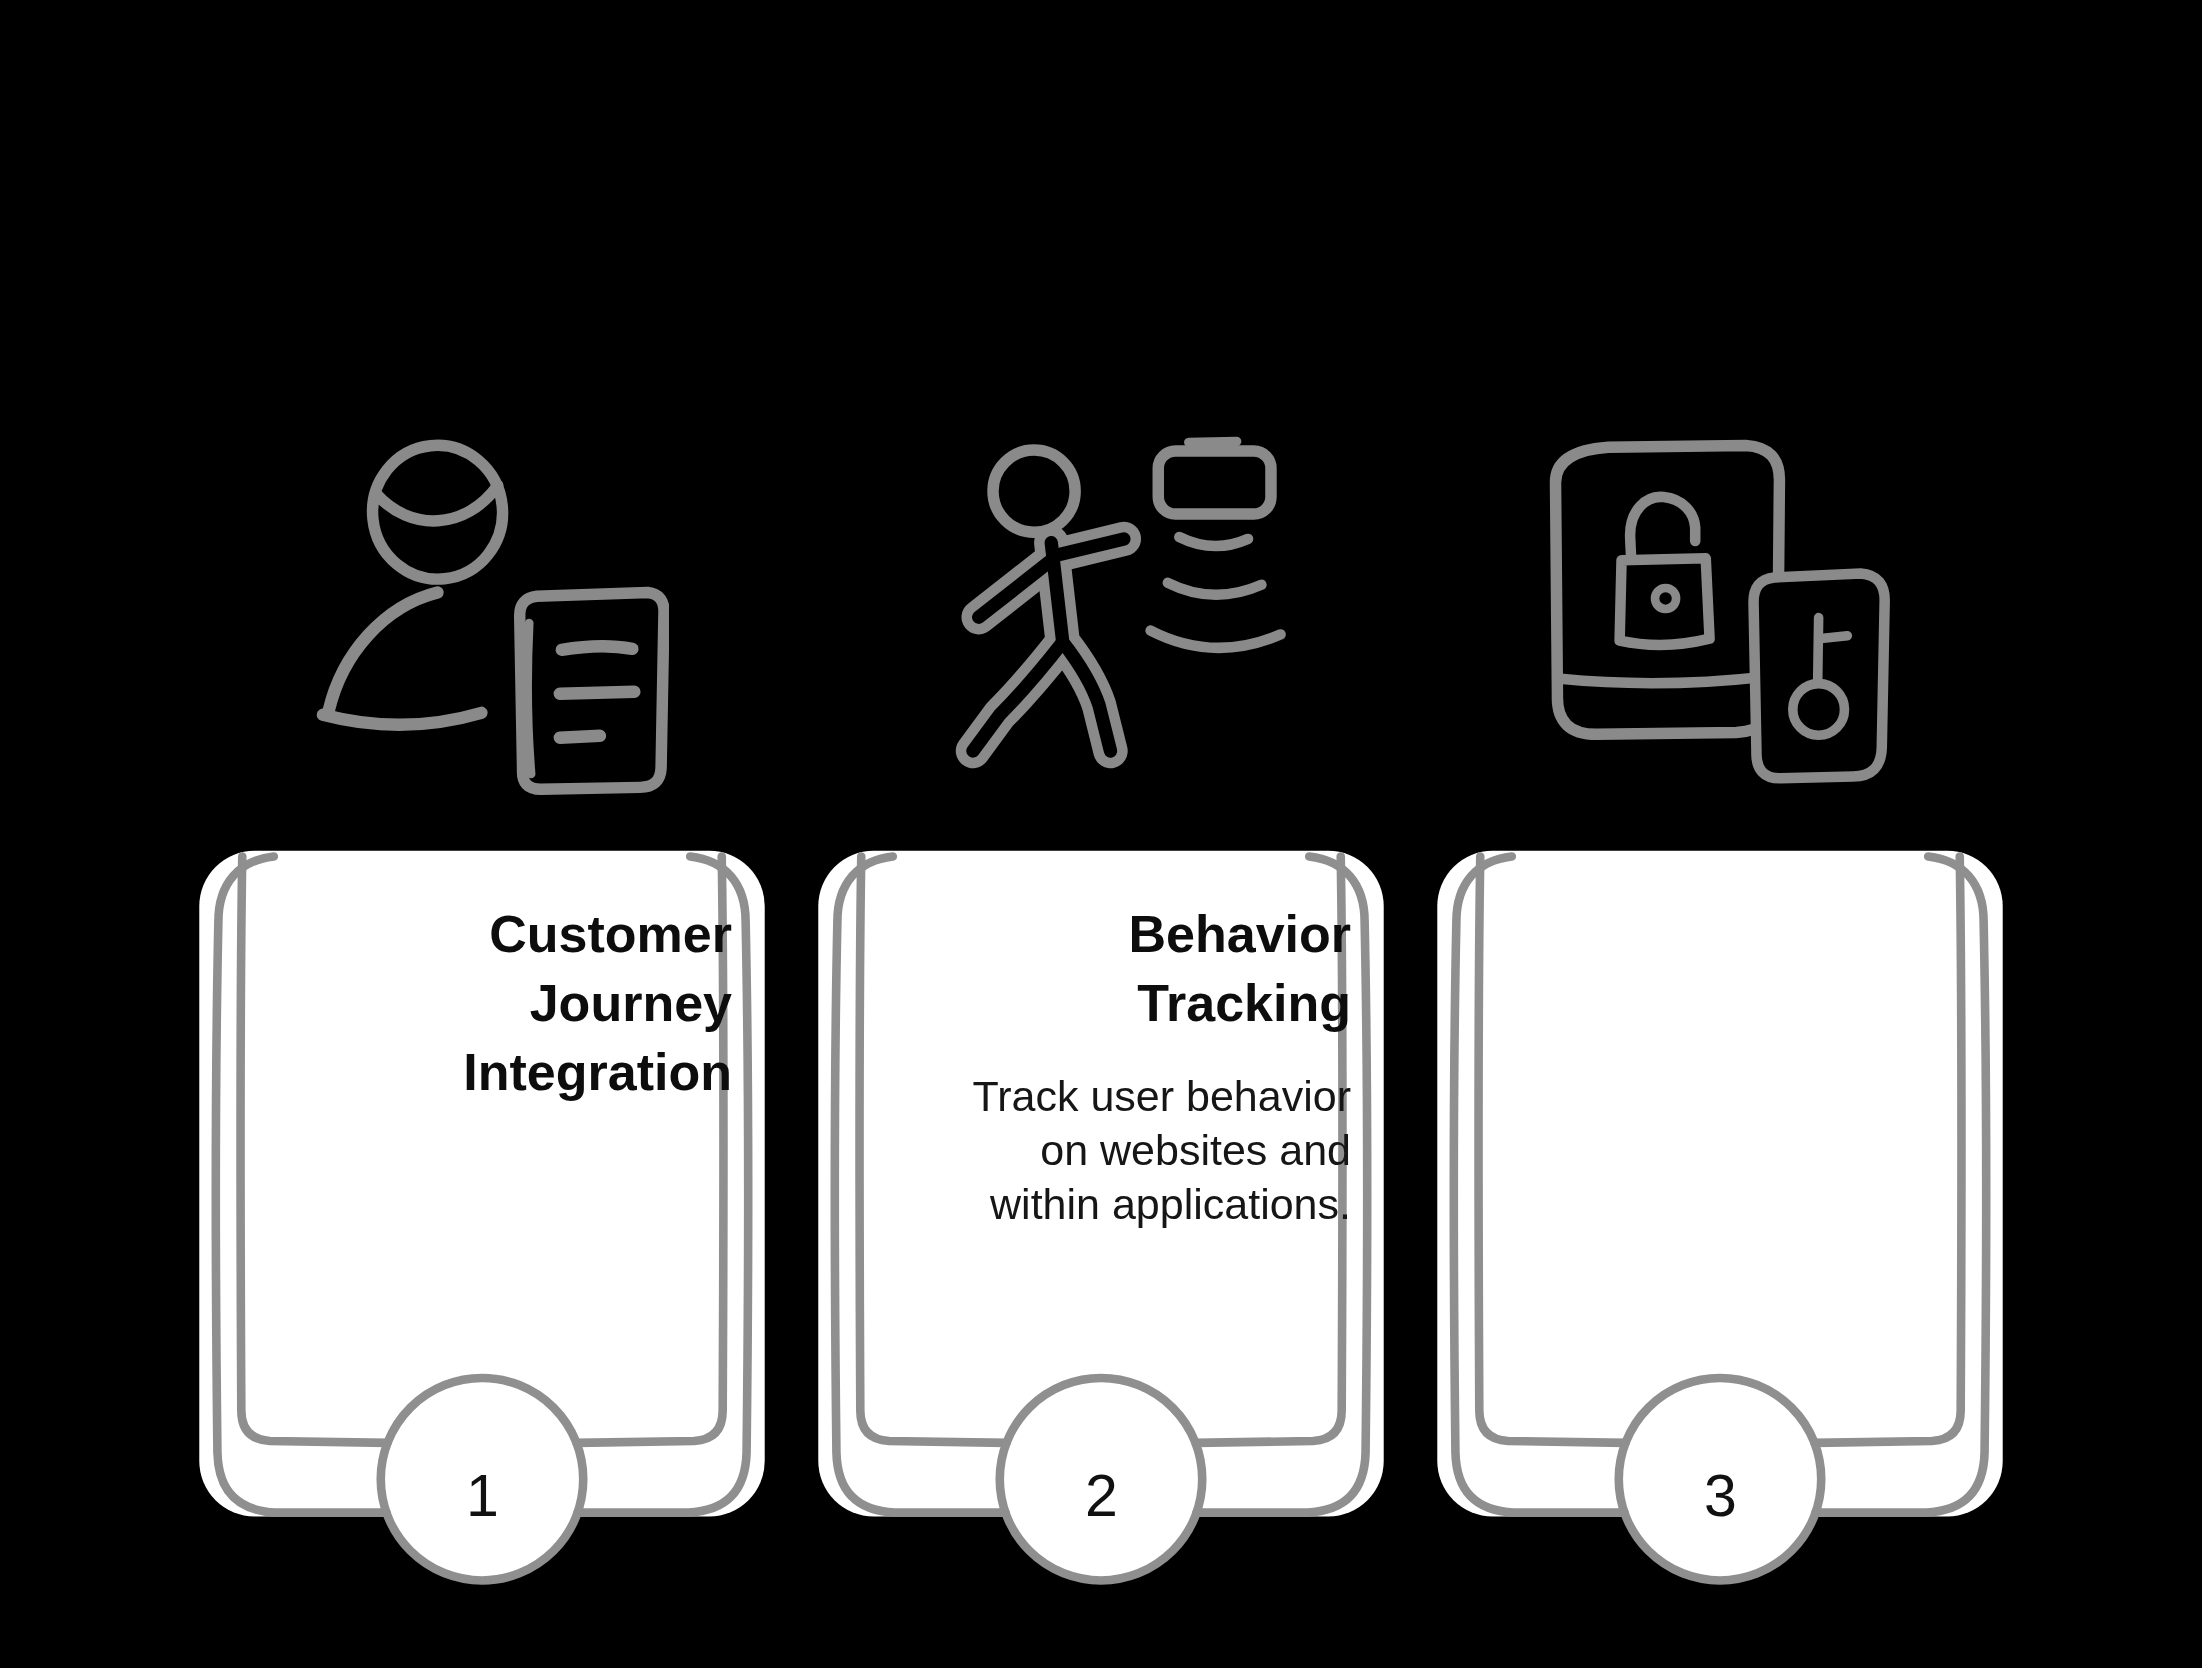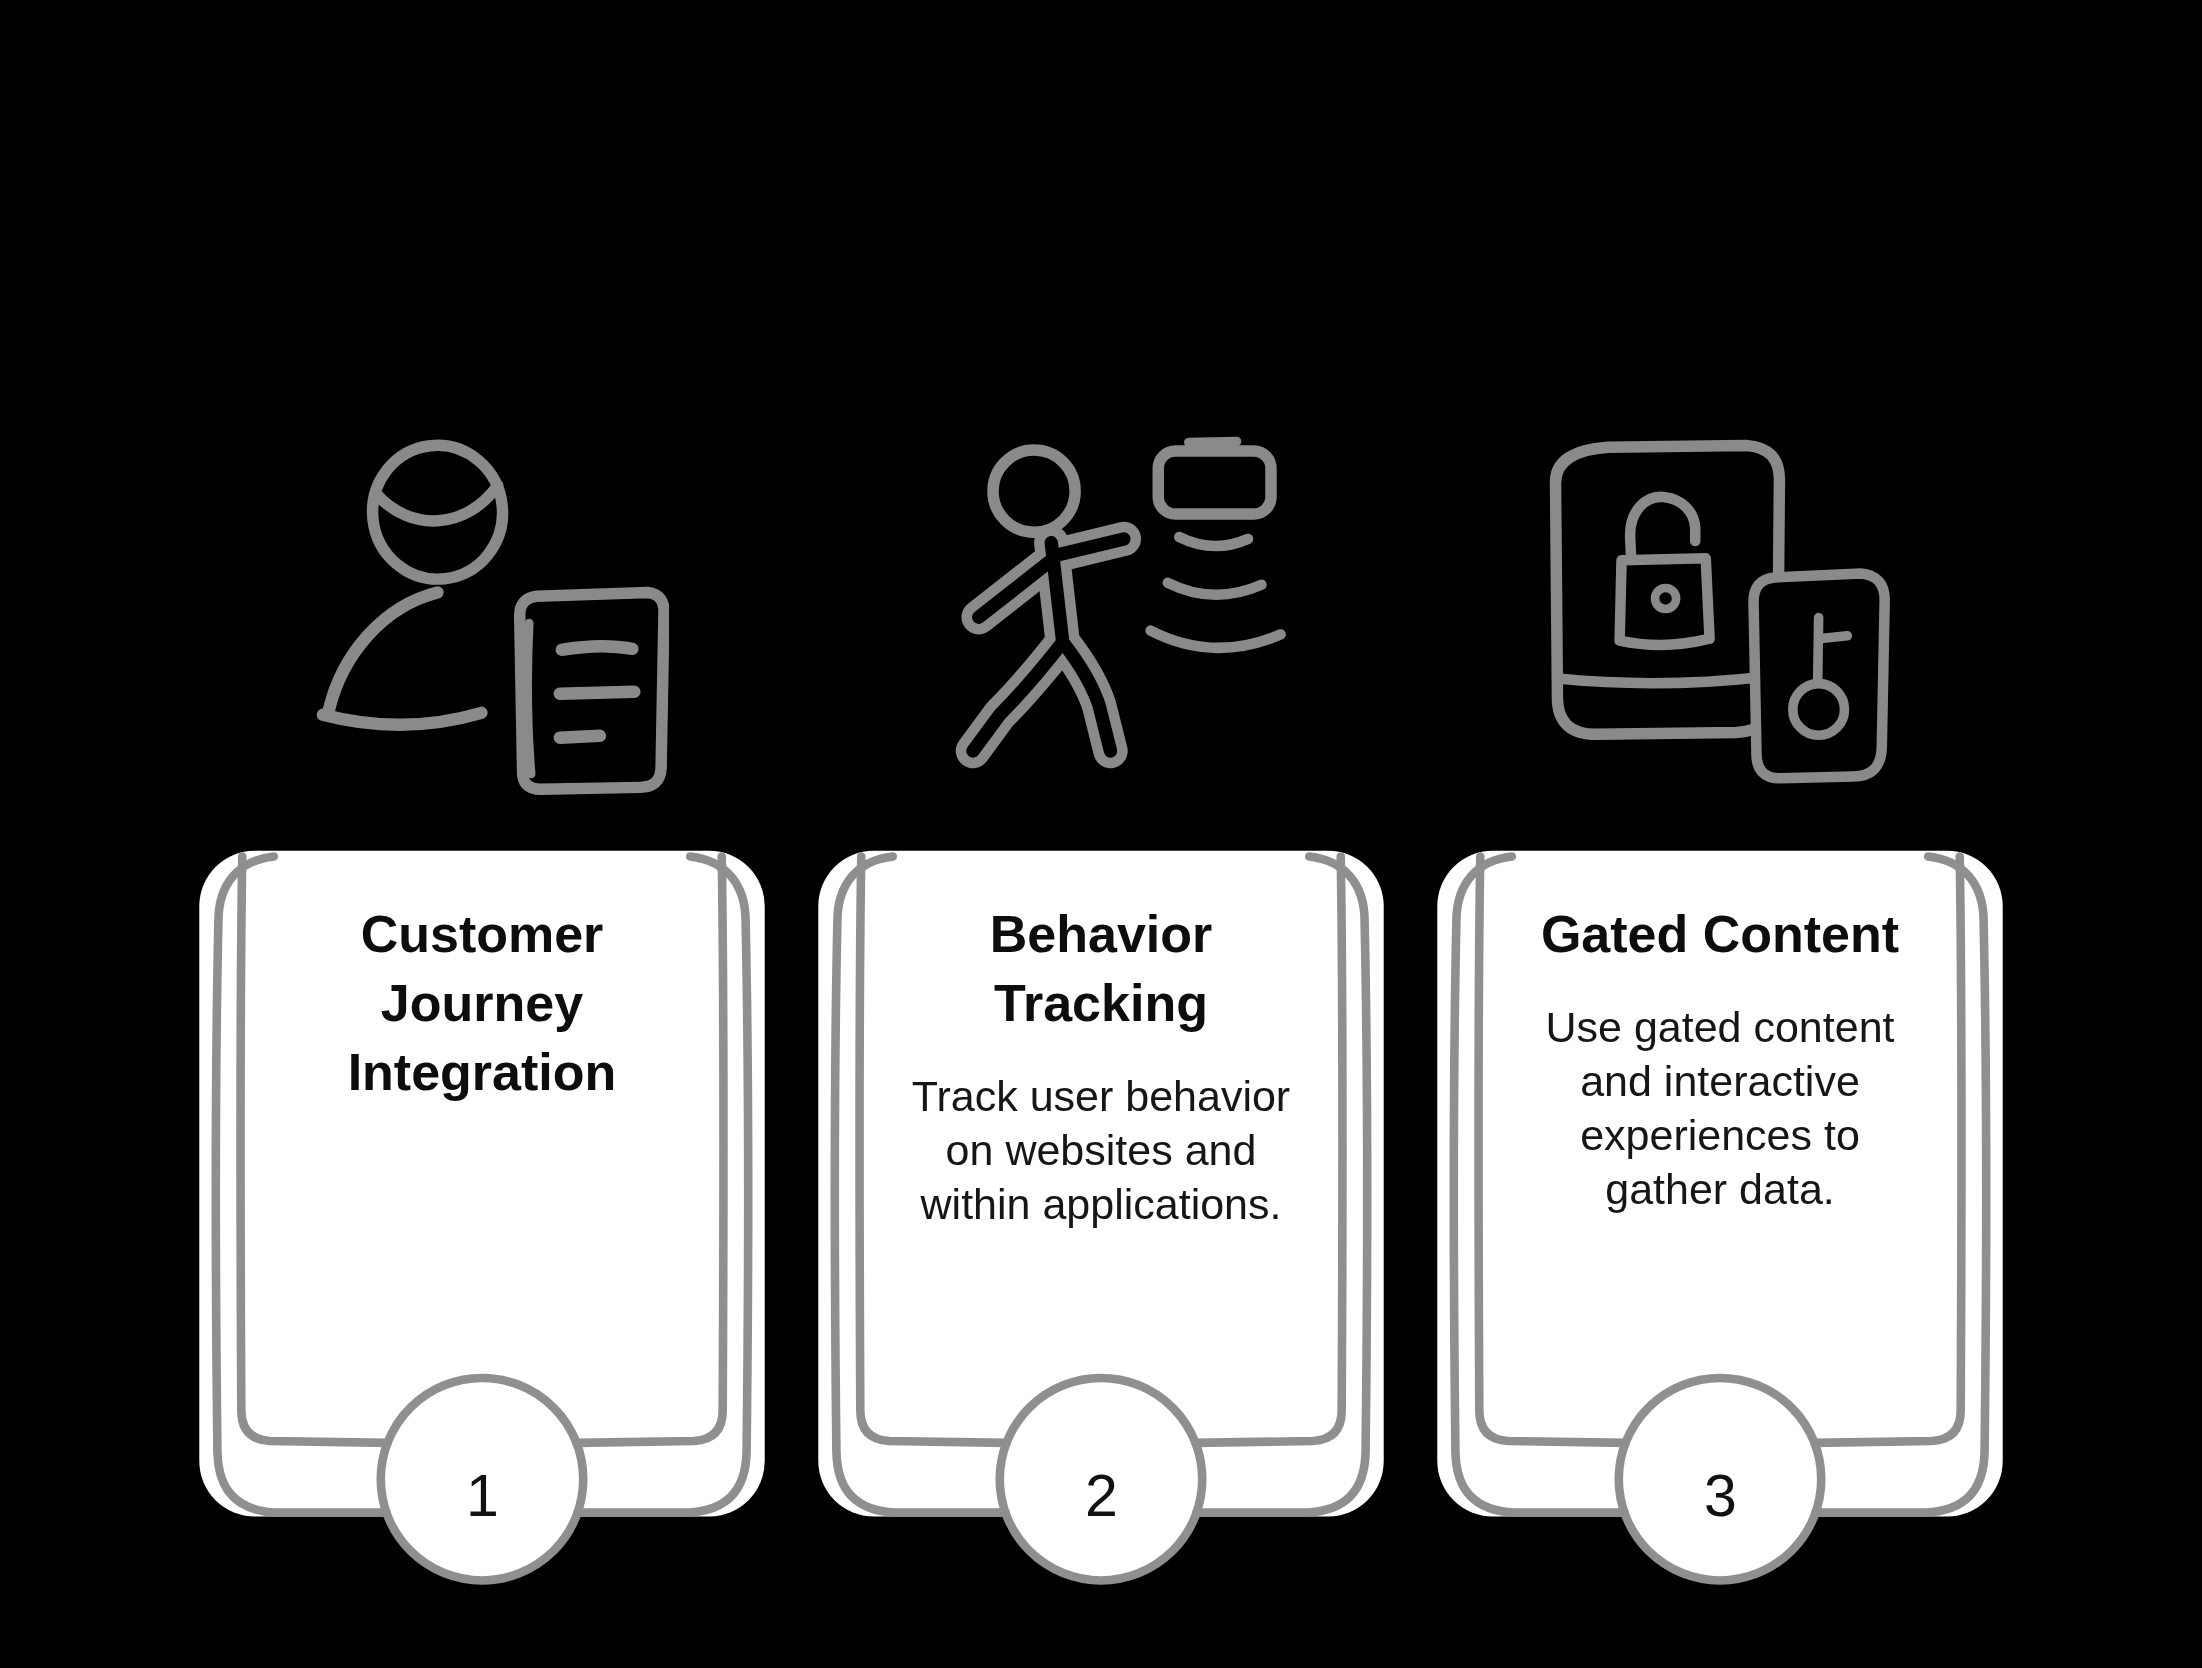--- a/index.html
+++ b/index.html
@@ -8,21 +8,21 @@
     background:var(--bg,#000);
     font-family:"Liberation Sans","DejaVu Sans",sans-serif;
   }
   .card{
     position:absolute;top:841px;width:596px;height:774px;
   }
   .card-svg{position:absolute;left:0;top:0;width:596px;height:774px;}
   .card-fill{fill:var(--card-fill,#fff);}
   .card-stroke{fill:none;stroke:var(--card-border,#909090);stroke-width:9;stroke-linecap:round;}
   .card-content{
-    position:absolute;left:48px;right:48px;top:59px;text-align:center;
+    position:absolute;left:48px;right:48px;top:59px;text-align:right;
   }
   .card-title{
     margin:0;font-size:52px;line-height:69px;font-weight:bold;
     color:var(--title-color,#0d0d0d);white-space:pre-line;letter-spacing:0px;
   }
   .card-desc{
     margin:31px 0 0 0;font-size:43px;line-height:54px;font-weight:normal;
     color:var(--body-color,#161616);white-space:pre-line;
   }
   .card-number{
@@ -124,22 +124,15 @@
 on websites and
 within applications.</p>
   </div>
   <div class="card-number">2</div>
 </div>
 
 <div class="card" style="left:1422px">
   <svg class="card-svg" viewBox="0 0 624 810">
       <use href="#card-shape"></use>
     </svg>
-  <div class="card-content">
-    <h2 class="card-title">Gated Content</h2>
-    <p class="card-desc">Use gated content
-and interactive
-experiences to
-gather data.</p>
-  </div>
   <div class="card-number">3</div>
 </div>
 
 
 </body></html>

